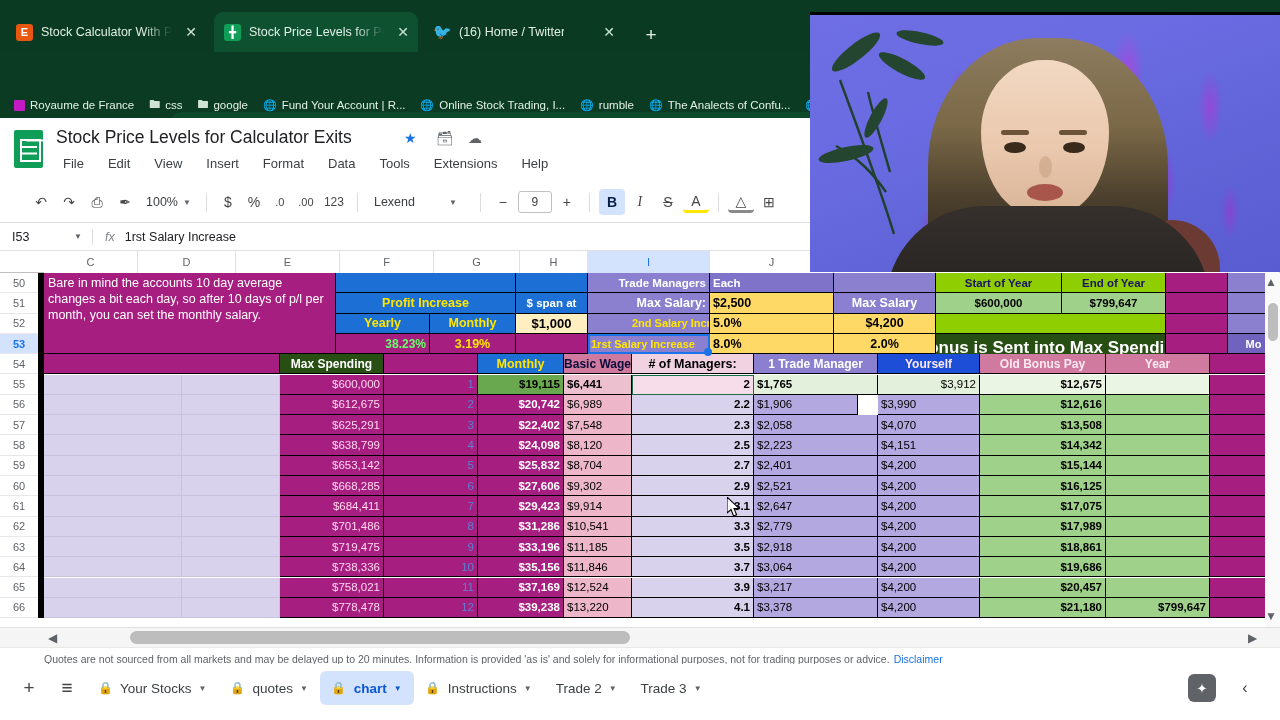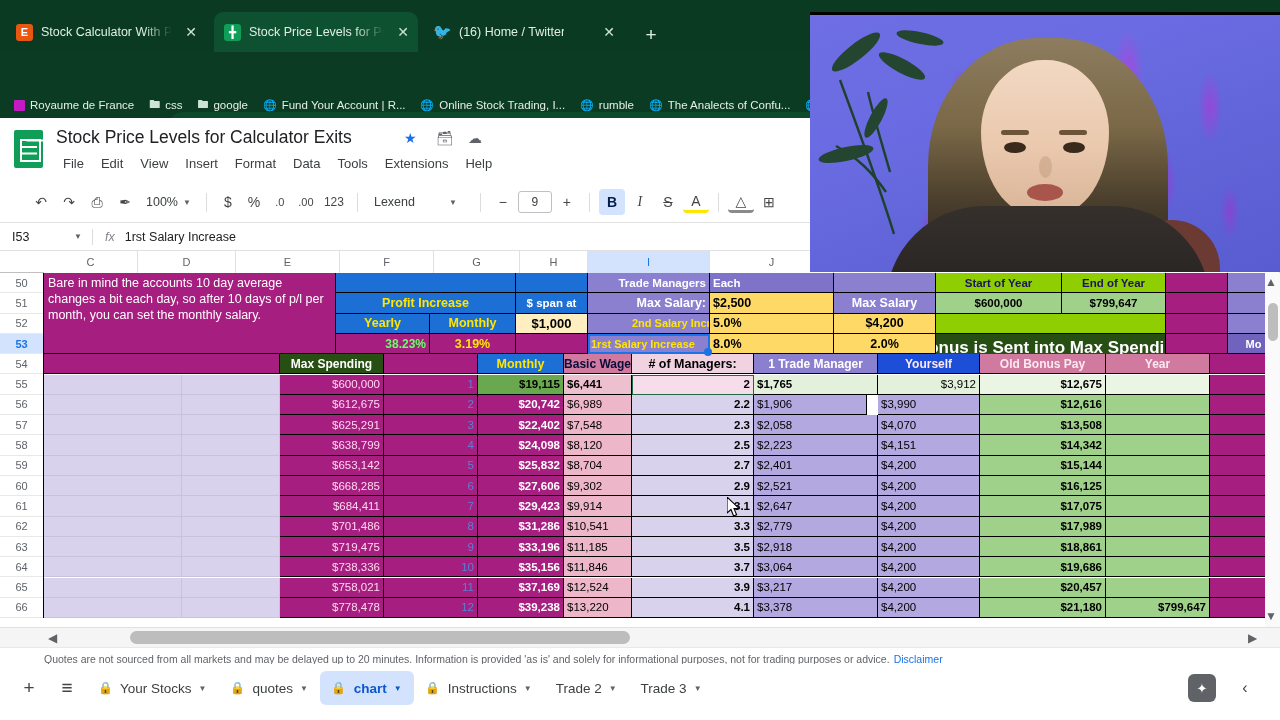--- a/index.html
+++ b/index.html
@@ -41,21 +41,21 @@
   #sheets { position:absolute; left:0; top:118px; width:1280px; height:527px; background:#fff; }
   #sheetshead { position:absolute; left:0; top:0; width:1280px; height:64px; background:#fff; }
   #gslogo { position:absolute; left:14px; top:12px; width:32px; height:40px; }
   #gslogo .pg { width:29px; height:38px; background:#0f9d58; border-radius:2px; position:relative; }
   #gslogo .pg:after { content:""; position:absolute; left:6px; top:9px; width:17px; height:19px;
                       border:2px solid #fff; }
   #gslogo .pg:before { content:""; position:absolute; left:6px; top:15.5px; width:17px; height:2px;
                        background:#fff; box-shadow:0 6.5px 0 #fff, 6.5px -6.5px 0 0 #fff; }
   #doctitle { position:absolute; left:56px; top:9px; font-size:17.5px; color:#202124; white-space:nowrap; }
   .hdricon { position:absolute; top:12px; font-size:14px; color:#5f6368; }
-  #menubar { position:absolute; left:57px; top:36px; display:flex; gap:5px; }
+  #menubar { position:absolute; left:57px; top:36px; display:flex; gap:12px; }
   #menubar .mi { font-size:13px; color:#3c4043; padding:2px 6px; border-radius:4px; }
 
   #toolbar { position:absolute; left:0; top:64px; width:1280px; height:40px; background:#fff;
              display:flex; align-items:center; padding-left:28px; gap:2px; }
   .tb { height:26px; min-width:26px; display:flex; align-items:center; justify-content:center;
         font-size:14px; color:#444746; border-radius:4px; padding:0 4px; }
   .tbsep { width:1px; height:19px; background:#dadce0; margin:0 7px; }
   #zoomsel { font-size:12.5px; color:#3c4043; display:flex; align-items:center; gap:5px; padding:0 6px; }
   #fontsel { font-size:12.5px; color:#3c4043; display:flex; align-items:center; gap:34px;
              padding:0 7px; width:104px; }
@@ -75,21 +75,21 @@
   
   #gridwrap { position:absolute; left:0; top:133px; width:1280px; height:512px; overflow:hidden; background:#fff; }
   #colhdr { position:absolute; left:0; top:0; height:22px; width:1280px; background:#fff;
             border-bottom:1px solid #c0c0c0; }
   .ch { position:absolute; top:0; height:22px; border-right:1px solid #e0e0e0; background:#fff;
         font-size:11px; color:#5f6368; display:flex; align-items:center; justify-content:center; }
   .ch.sel { background:#d3e3fd; color:#1a73e8; }
   #corner { position:absolute; left:0; top:0; width:44px; height:22px; background:#fff;
             border-right:1px solid #c0c0c0; }
   #rowhdr { position:absolute; left:0; top:22px; width:44px; background:#fff;
-            border-right:1px solid #000000; }
+            border-right:6px solid #000000; }
   .rh { height:20.3px; border-bottom:1px solid #e8e8e8; font-size:11px; color:#5f6368;
         display:flex; align-items:center; justify-content:center; background:#fff; }
   .rh.sel { background:#d3e3fd; color:#1a73e8; font-weight:600; }
   #cells { position:absolute; left:44px; top:22px; width:1236px; height:354px; }
   .cell { position:absolute; font-size:11.5px; display:flex; align-items:center; overflow:hidden;
           white-space:nowrap; padding:0 3px; border-right:1px solid #000; border-bottom:1px solid #000; }
   .r { justify-content:flex-end; }
   .c { justify-content:center; }
   .b { font-weight:bold; }
 
@@ -403,21 +403,21 @@
             <div class="cell r b" style="left: 1062px; top: 101.5px; width: 104px; height: 20.3px; background: rgb(234, 245, 228); color: rgb(0, 0, 0);"></div>
             <div class="cell" style="left: 1166px; top: 101.5px; width: 62px; height: 20.3px; background: rgb(166, 30, 127); color: rgb(255, 255, 255);"></div>
             <div class="cell" style="left: 1228px; top: 101.5px; width: 52px; height: 20.3px; background: rgb(239, 236, 248); color: rgb(0, 0, 0);">$3,52</div>
             <div class="cell" style="left: 0px; top: 121.8px; width: 138px; height: 20.3px; background: rgb(217, 210, 236); border-right: 1px solid rgb(201, 194, 222); border-bottom: 1px solid rgb(201, 194, 222);"></div>
             <div class="cell" style="left: 138px; top: 121.8px; width: 98px; height: 20.3px; background: rgb(217, 210, 236); border-right: 1px solid rgb(201, 194, 222); border-bottom: 1px solid rgb(201, 194, 222);"></div>
             <div class="cell r" style="left: 236px; top: 121.8px; width: 104px; height: 20.3px; background: rgb(166, 30, 127); color: rgb(255, 215, 239);">$612,675</div>
             <div class="cell r" style="left: 340px; top: 121.8px; width: 94px; height: 20.3px; background: rgb(166, 30, 127); color: rgb(91, 127, 214);">2</div>
             <div class="cell r b" style="left: 434px; top: 121.8px; width: 86px; height: 20.3px; background: rgb(166, 30, 127); color: rgb(255, 255, 255);">$20,742</div>
             <div class="cell" style="left: 520px; top: 121.8px; width: 68px; height: 20.3px; background: rgb(237, 183, 201); color: rgb(0, 0, 0);">$6,989</div>
             <div class="cell r b" style="left: 588px; top: 121.8px; width: 122px; height: 20.3px; background: rgb(217, 210, 236); color: rgb(0, 0, 0);">2.2</div>
-            <div class="cell" style="left: 710px; top: 121.8px; width: 113px; height: 20.3px; background: rgb(179, 169, 224); color: rgb(0, 0, 0);">$1,906</div>
+            <div class="cell" style="left: 710px; top: 121.8px; width: 104px; height: 20.3px; background: rgb(179, 169, 224); color: rgb(0, 0, 0);">$1,906</div>
             <div class="cell" style="left: 834px; top: 121.8px; width: 102px; height: 20.3px; background: rgb(179, 169, 224); color: rgb(0, 0, 0);">$3,990</div>
             <div class="cell r b" style="left: 936px; top: 121.8px; width: 126px; height: 20.3px; background: rgb(159, 209, 138); color: rgb(0, 0, 0);">$12,616</div>
             <div class="cell r b" style="left: 1062px; top: 121.8px; width: 104px; height: 20.3px; background: rgb(159, 209, 138); color: rgb(0, 0, 0);"></div>
             <div class="cell" style="left: 1166px; top: 121.8px; width: 62px; height: 20.3px; background: rgb(166, 30, 127); color: rgb(255, 255, 255);"></div>
             <div class="cell" style="left: 1228px; top: 121.8px; width: 52px; height: 20.3px; background: rgb(239, 236, 248); color: rgb(0, 0, 0);">$4,13</div>
             <div class="cell" style="left: 0px; top: 142.1px; width: 138px; height: 20.3px; background: rgb(217, 210, 236); border-right: 1px solid rgb(201, 194, 222); border-bottom: 1px solid rgb(201, 194, 222);"></div>
             <div class="cell" style="left: 138px; top: 142.1px; width: 98px; height: 20.3px; background: rgb(217, 210, 236); border-right: 1px solid rgb(201, 194, 222); border-bottom: 1px solid rgb(201, 194, 222);"></div>
             <div class="cell r" style="left: 236px; top: 142.1px; width: 104px; height: 20.3px; background: rgb(166, 30, 127); color: rgb(255, 215, 239);">$625,291</div>
             <div class="cell r" style="left: 340px; top: 142.1px; width: 94px; height: 20.3px; background: rgb(166, 30, 127); color: rgb(91, 127, 214);">3</div>
             <div class="cell r b" style="left: 434px; top: 142.1px; width: 86px; height: 20.3px; background: rgb(166, 30, 127); color: rgb(255, 255, 255);">$22,402</div>

